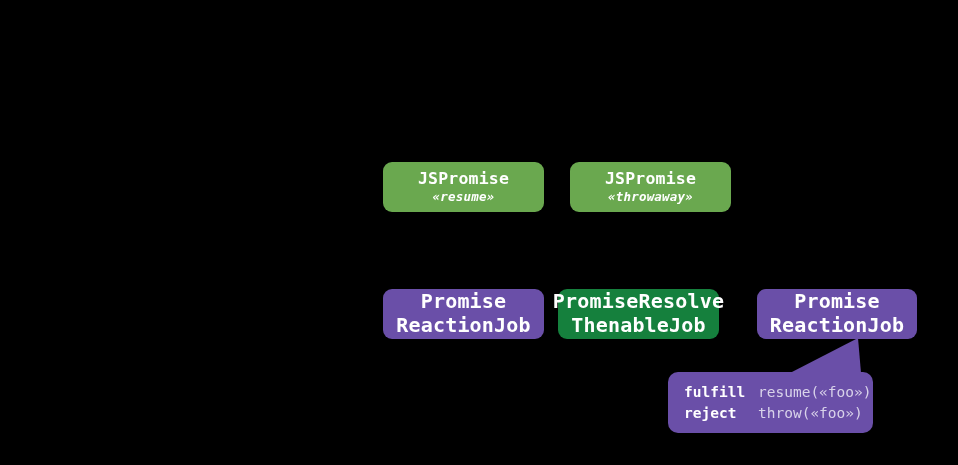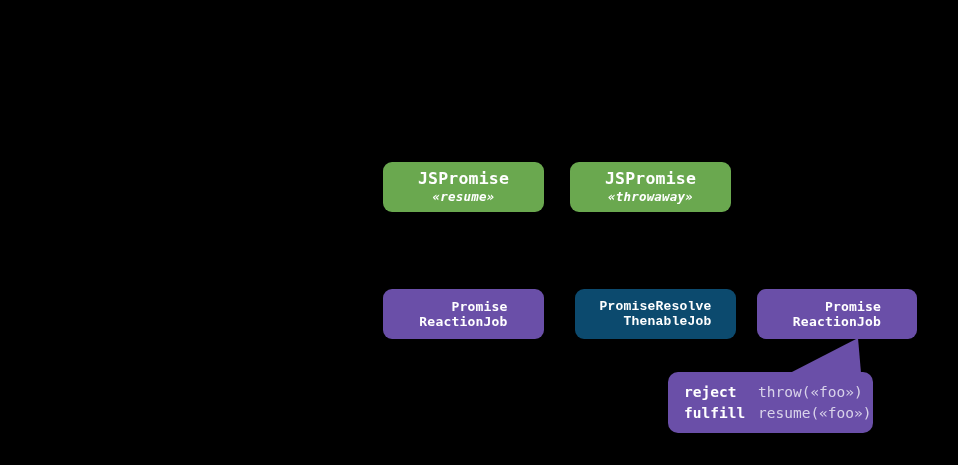--- a/index.html
+++ b/index.html
@@ -40,25 +40,24 @@
   .node .subtitle {
     font-size: 12.5px;
     font-weight: bold;
     font-style: italic;
     letter-spacing: 0.2px;
     margin-top: 1px;
     white-space: pre;
   }
 
   .node .title-multiline {
-    font-size: 13px;
+    font-size: 20px;
     font-weight: bold;
     letter-spacing: 0.2px;
     white-space: pre-line;
-    text-align: right;
   }
 
   .callout {
     position: absolute;
     border-radius: 10px;
     box-sizing: border-box;
     display: flex;
     flex-direction: column;
     justify-content: center;
     padding: 0 16px;
@@ -111,34 +110,34 @@
   <div class="node" style="left:570px; top:162px; width:161px; height:50px; background:#6aa84f;">
     <div class="title">JSPromise</div>
     <div class="subtitle">«throwaway»</div>
   </div>
 
   <div class="node" style="left:383px; top:289px; width:161px; height:50px; background:#6a4fa8;">
     <div class="title-multiline">Promise
 ReactionJob</div>
   </div>
 
-  <div class="node" style="left:575px; top:289px; width:161px; height:50px; background:#0c4a6e;font-family:Liberation Mono, monospace;">
+  <div class="node" style="left:558px; top:289px; width:161px; height:50px; background:#15803d;">
     <div class="title-multiline">PromiseResolve
 ThenableJob</div>
   </div>
 
   <div class="node" style="left:757px; top:289px; width:160px; height:50px; background:#6a4fa8;">
     <div class="title-multiline">Promise
 ReactionJob</div>
   </div>
 
   <div class="callout" style="left:668px; top:372px; width:205px; height:61px; background:#6a4fa8;">
     <div class="callout-row">
+      <span class="callout-key">fulfill</span>
+      <span class="callout-val">resume(«foo»)</span>
+    </div>
+    <div class="callout-row">
       <span class="callout-key">reject</span>
       <span class="callout-val">throw(«foo»)</span>
-    </div>
-    <div class="callout-row">
-      <span class="callout-key">fulfill</span>
-      <span class="callout-val">resume(«foo»)</span>
     </div>
   </div>
 
 </div>
 
 </body></html>

